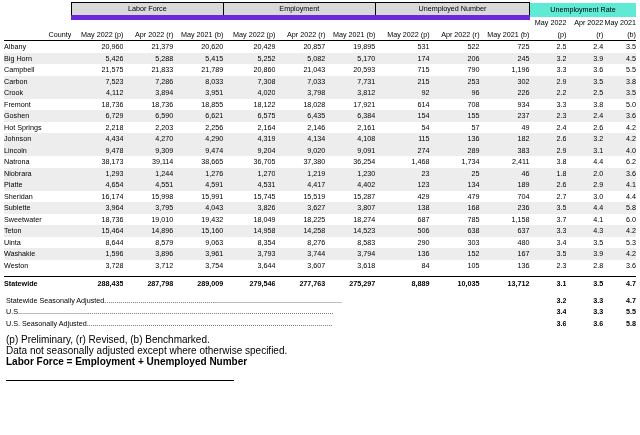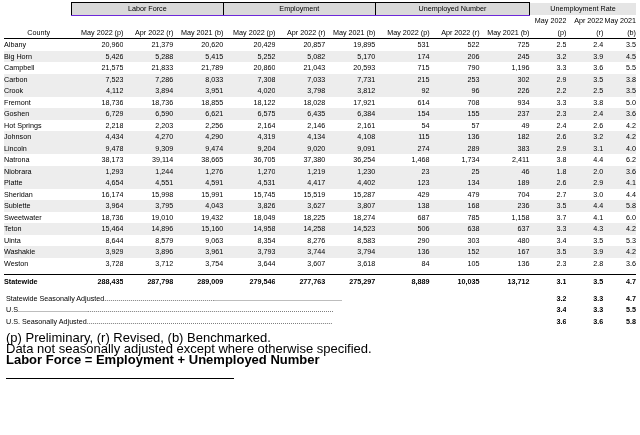--- a/index.html
+++ b/index.html
@@ -36,39 +36,39 @@
     white-space: nowrap;
     overflow: hidden;
   }
   
   .grp {
     text-align: center;
     font-weight: bold;
     font-size: 7.4px;
     background: #d9d9d9;
     border-top: 1px solid #000;
-    border-bottom: 1px solid #6d28d9;
+    border-bottom: 5px solid #6d28d9;
   }
   .grp.sep-l { border-left: 1px solid #000; }
   .grp.sep-r { border-right: 1px solid #000; }
   .grp.blank { background: #ffffff; border: none; }
   .grp.urate {
-    background: #e5e5e5;
+    background: #5eead4;
     border-top: none;
     border-bottom: none;
   }
   
   .sub {
     text-align: right;
     font-weight: bold;
     font-size: 7.1px;
     padding-right: 3px;
     vertical-align: bottom;
   }
-  .sub.left { text-align: center; padding-left: 2px; }
+  .sub.left { text-align: right; padding-left: 2px; }
   .hdr-underline td { border-bottom: 1.2px solid #000; }
 
   td.c { text-align: left; padding-left: 2px; }
   td.n { text-align: right; padding-right: 3px; }
 
   tr.alt td { background: #ededed; }
 
   tr.total td {
     font-weight: bold;
     border-top: 1.2px solid #000;
@@ -84,21 +84,21 @@
   }
   .footrow td.lbl {
     text-align: left;
     padding-left: 2px;
     overflow: hidden;
   }
   .footrow td.n { font-weight: bold; }
 
   .notes {
     margin: 5px 0 12px 6px;
-    font-size: 13px;
+    font-size: 10px;
     line-height: 11.2px;
   }
   .notes div { white-space: nowrap; }
   .notes .bold { font-weight: bold; }
   .rule {
     margin: 3px 0 0 6px;
     width: 228px;
     border-top: 1px solid #000;
   }
 </style>
@@ -426,21 +426,21 @@
           <td class="n">8,583</td>
           <td class="n">290</td>
           <td class="n">303</td>
           <td class="n">480</td>
           <td class="n">3.4</td>
           <td class="n">3.5</td>
           <td class="n">5.3</td>
         </tr>
       <tr class="alt">
           <td class="c">Washakie</td>
-          <td class="n">3,929</td>
+          <td class="n">1,596</td>
           <td class="n">3,896</td>
           <td class="n">3,961</td>
           <td class="n">3,793</td>
           <td class="n">3,744</td>
           <td class="n">3,794</td>
           <td class="n">136</td>
           <td class="n">152</td>
           <td class="n">167</td>
           <td class="n">3.5</td>
           <td class="n">3.9</td>

